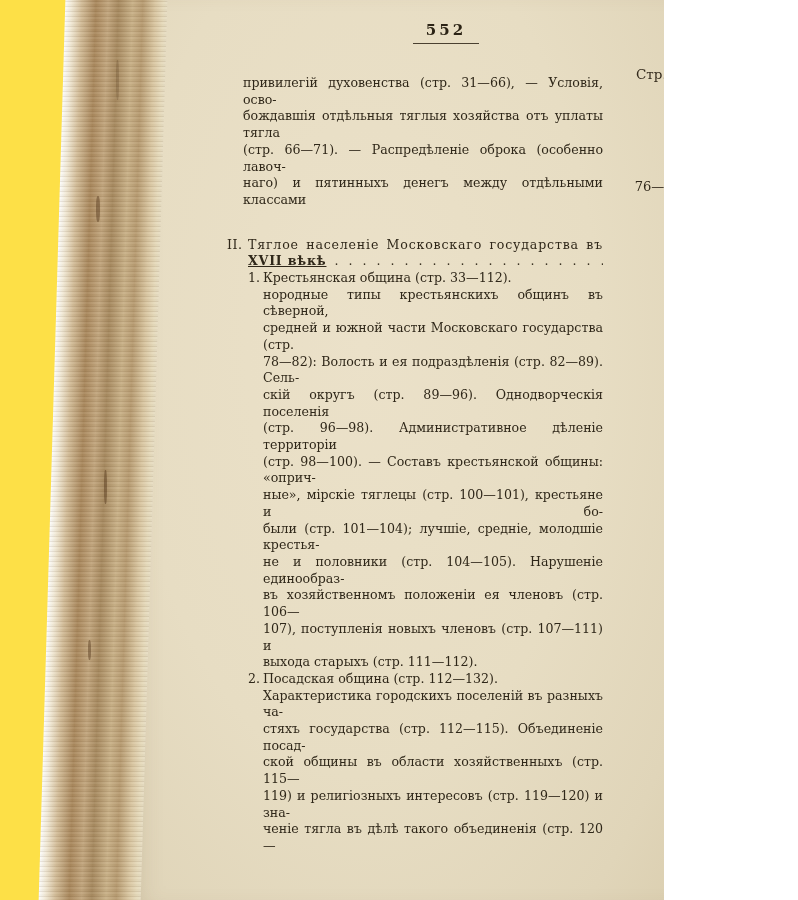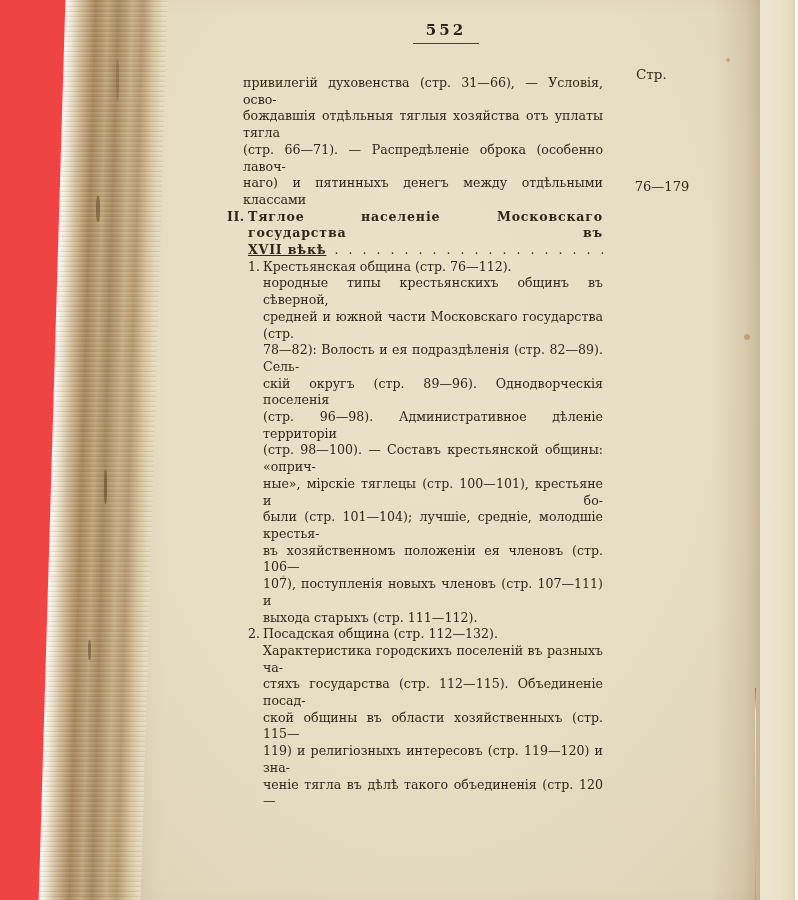--- a/index.html
+++ b/index.html
@@ -1,18 +1,18 @@
 <!DOCTYPE html>
 <html><head>
 <meta charset="utf-8">
 <style>
   html,body { margin:0; padding:0; background:#ffffff; }
   .photo {
-    position:relative; width:795px; height:900px; overflow:hidden;
-    background:#ef4444;
+    position:relative; width:664px; height:900px; overflow:hidden;
+    background:#fde047;
     font-family:"DejaVu Serif", serif;
   }
   
   .page {
     position:absolute; left:118px; top:0; right:0; bottom:0;
     background:
       radial-gradient(ellipse at 45% 38%, #ebe1c9 0%, #e7ddc3 55%, #e0d5b9 88%, #dcd0b2 100%);
     box-shadow: inset 34px 0 30px -22px rgba(110,80,45,0.35);
   }
   
@@ -51,21 +51,21 @@
     position:absolute; left:630px; top:179px; width:64px; text-align:center;
     font-size:13px; color:#2f2719;
   }
   .text-col {
     position:absolute; left:243px; top:75px; width:360px;
     font-size:12.6px; line-height:16.7px; color:#2f2719;
     text-rendering:optimizeLegibility;
   }
   .tline { text-align:justify; text-align-last:justify; white-space:normal; }
   .tline.pl { text-align-last:left; }
-  .sec-line1 { display:flex; margin-left:-16px; font-weight:bold; }
+  .sec-line1 { display:flex; margin-left:-16px; font-weight:normal;margin-top:28px; }
   .sec-line1 .marker { width:21px; flex:none; letter-spacing:0.5px; }
   .sec-line1 .sec-title { flex:1; text-align:justify; text-align-last:justify; letter-spacing:0.8px; }
   .sec-line2 { margin-left:5px; display:flex; font-weight:bold; }
   .sec-line2 .sec-title2 { flex:none; letter-spacing:0.8px; margin-right:8px;text-decoration:underline; }
   .sec-line2 .dots { flex:1; overflow:hidden; white-space:nowrap; font-weight:normal; word-spacing:6px; color:#3a3222; }
   .item-head { display:flex; margin-left:5px; }
   .item-head .marker { width:15px; flex:none; }
   .item-head .head-text { flex:1; }
   .item-para { margin-left:20px; }
 </style>
@@ -107,31 +107,32 @@
       <span class="marker">II.</span>
       <div class="sec-title">Тяглое населеніе Московскаго государства въ</div>
     </div>
     <div class="sec-line2">
       <span class="sec-title2">XVII вѣкѣ</span>
       <span class="dots">. . . . . . . . . . . . . . . . . . . .</span>
     </div>
 
     <div class="item-head">
       <span class="marker">1.</span>
-      <div class="head-text">Крестьянская община (стр. 76—112).</div>
+      <div class="head-text">Крестьянская община (стр. 33—112).</div>
     </div>
     <div class="item-para">
         <div class="tline">нородные типы крестьянскихъ общинъ въ сѣверной,</div>
         <div class="tline">средней и южной части Московскаго государства (стр.</div>
         <div class="tline">78—82): Волость и ея подраздѣленія (стр. 82—89). Сель-</div>
         <div class="tline">скій округъ (стр. 89—96). Однодворческія поселенія</div>
         <div class="tline">(стр. 96—98). Административное дѣленіе территоріи</div>
         <div class="tline">(стр. 98—100). — Составъ крестьянской общины: «оприч-</div>
         <div class="tline">ные», мірскіе тяглецы (стр. 100—101), крестьяне и бо-</div>
         <div class="tline">были (стр. 101—104); лучшіе, средніе, молодшіе крестья-</div>
+        <div class="tline">не и половники (стр. 104—105). Нарушеніе единообраз-</div>
         <div class="tline">въ хозяйственномъ положеніи ея членовъ (стр. 106—</div>
         <div class="tline">107), поступленія новыхъ членовъ (стр. 107—111) и</div>
         <div class="tline pl">выхода старыхъ (стр. 111—112).</div>
       </div>
 
     <div class="item-head">
       <span class="marker">2.</span>
       <div class="head-text">Посадская община (стр. 112—132).</div>
     </div>
     <div class="item-para">

